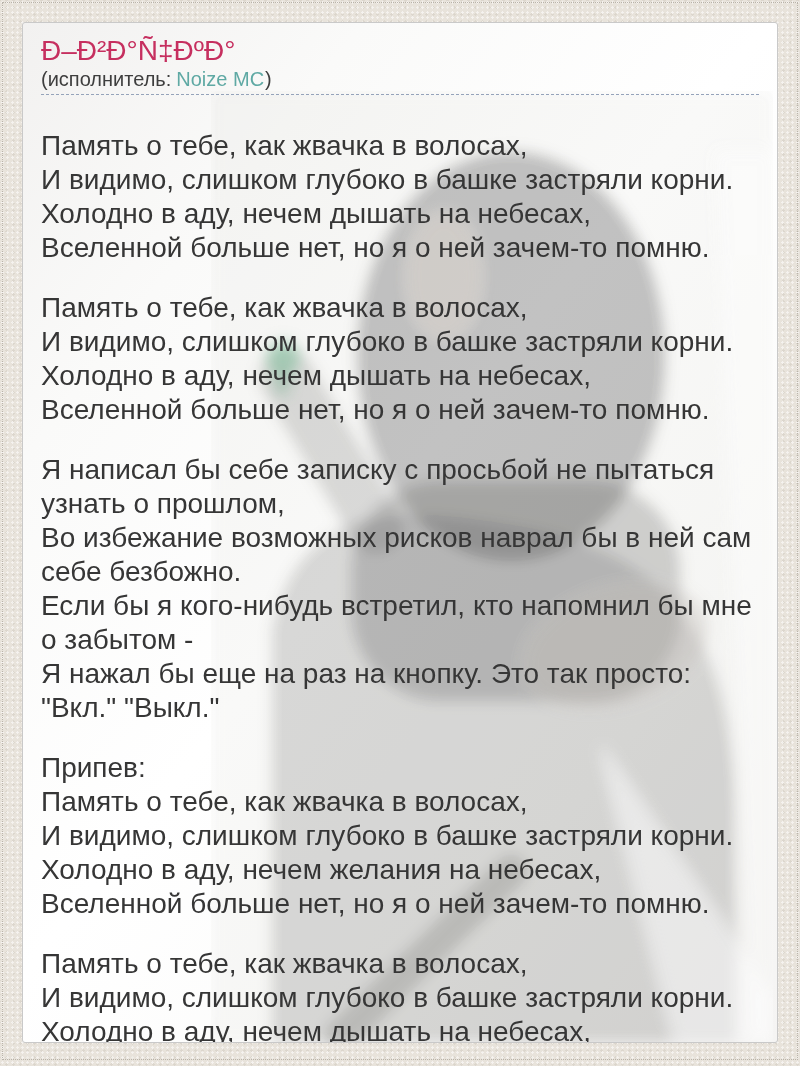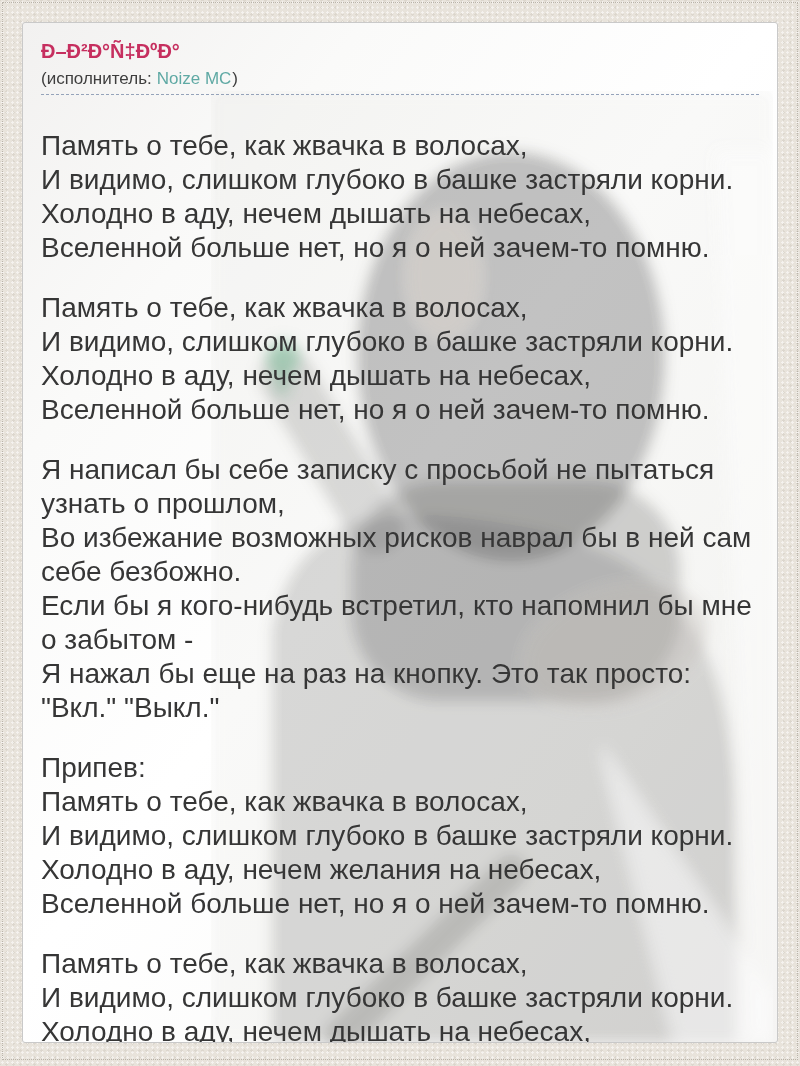--- a/index.html
+++ b/index.html
@@ -38,26 +38,26 @@
   }
   .watermark{
     position:absolute;left:188px;top:68px;width:562px;height:952px;
     opacity:0.9;pointer-events:none;
   }
   .card-inner{
     position:relative;z-index:2;
     padding:12px 18px 0 18px;
   }
   h1.page-title{
-    margin:0;font-size:20px;font-weight:700;line-height:32px;
+    margin:0;font-size:28px;font-weight:400;line-height:32px;
     color:var(--c-title,#c62f5f);
     letter-spacing:0;
   }
   .artist-line{
-    margin:2px 0 0 0;font-size:17px;line-height:20px;
+    margin:2px 0 0 0;font-size:20px;line-height:20px;
     color:var(--c-subtitle,#3e3e3e);
     padding-bottom:5px;
     border-bottom:1px dashed var(--c-divider,#95a3ba);
   }
   .artist-link{
     color:var(--c-link,#5fa9a4);
     text-decoration:none;
     margin:0 1px 0 5px;
     cursor:pointer;
   }

